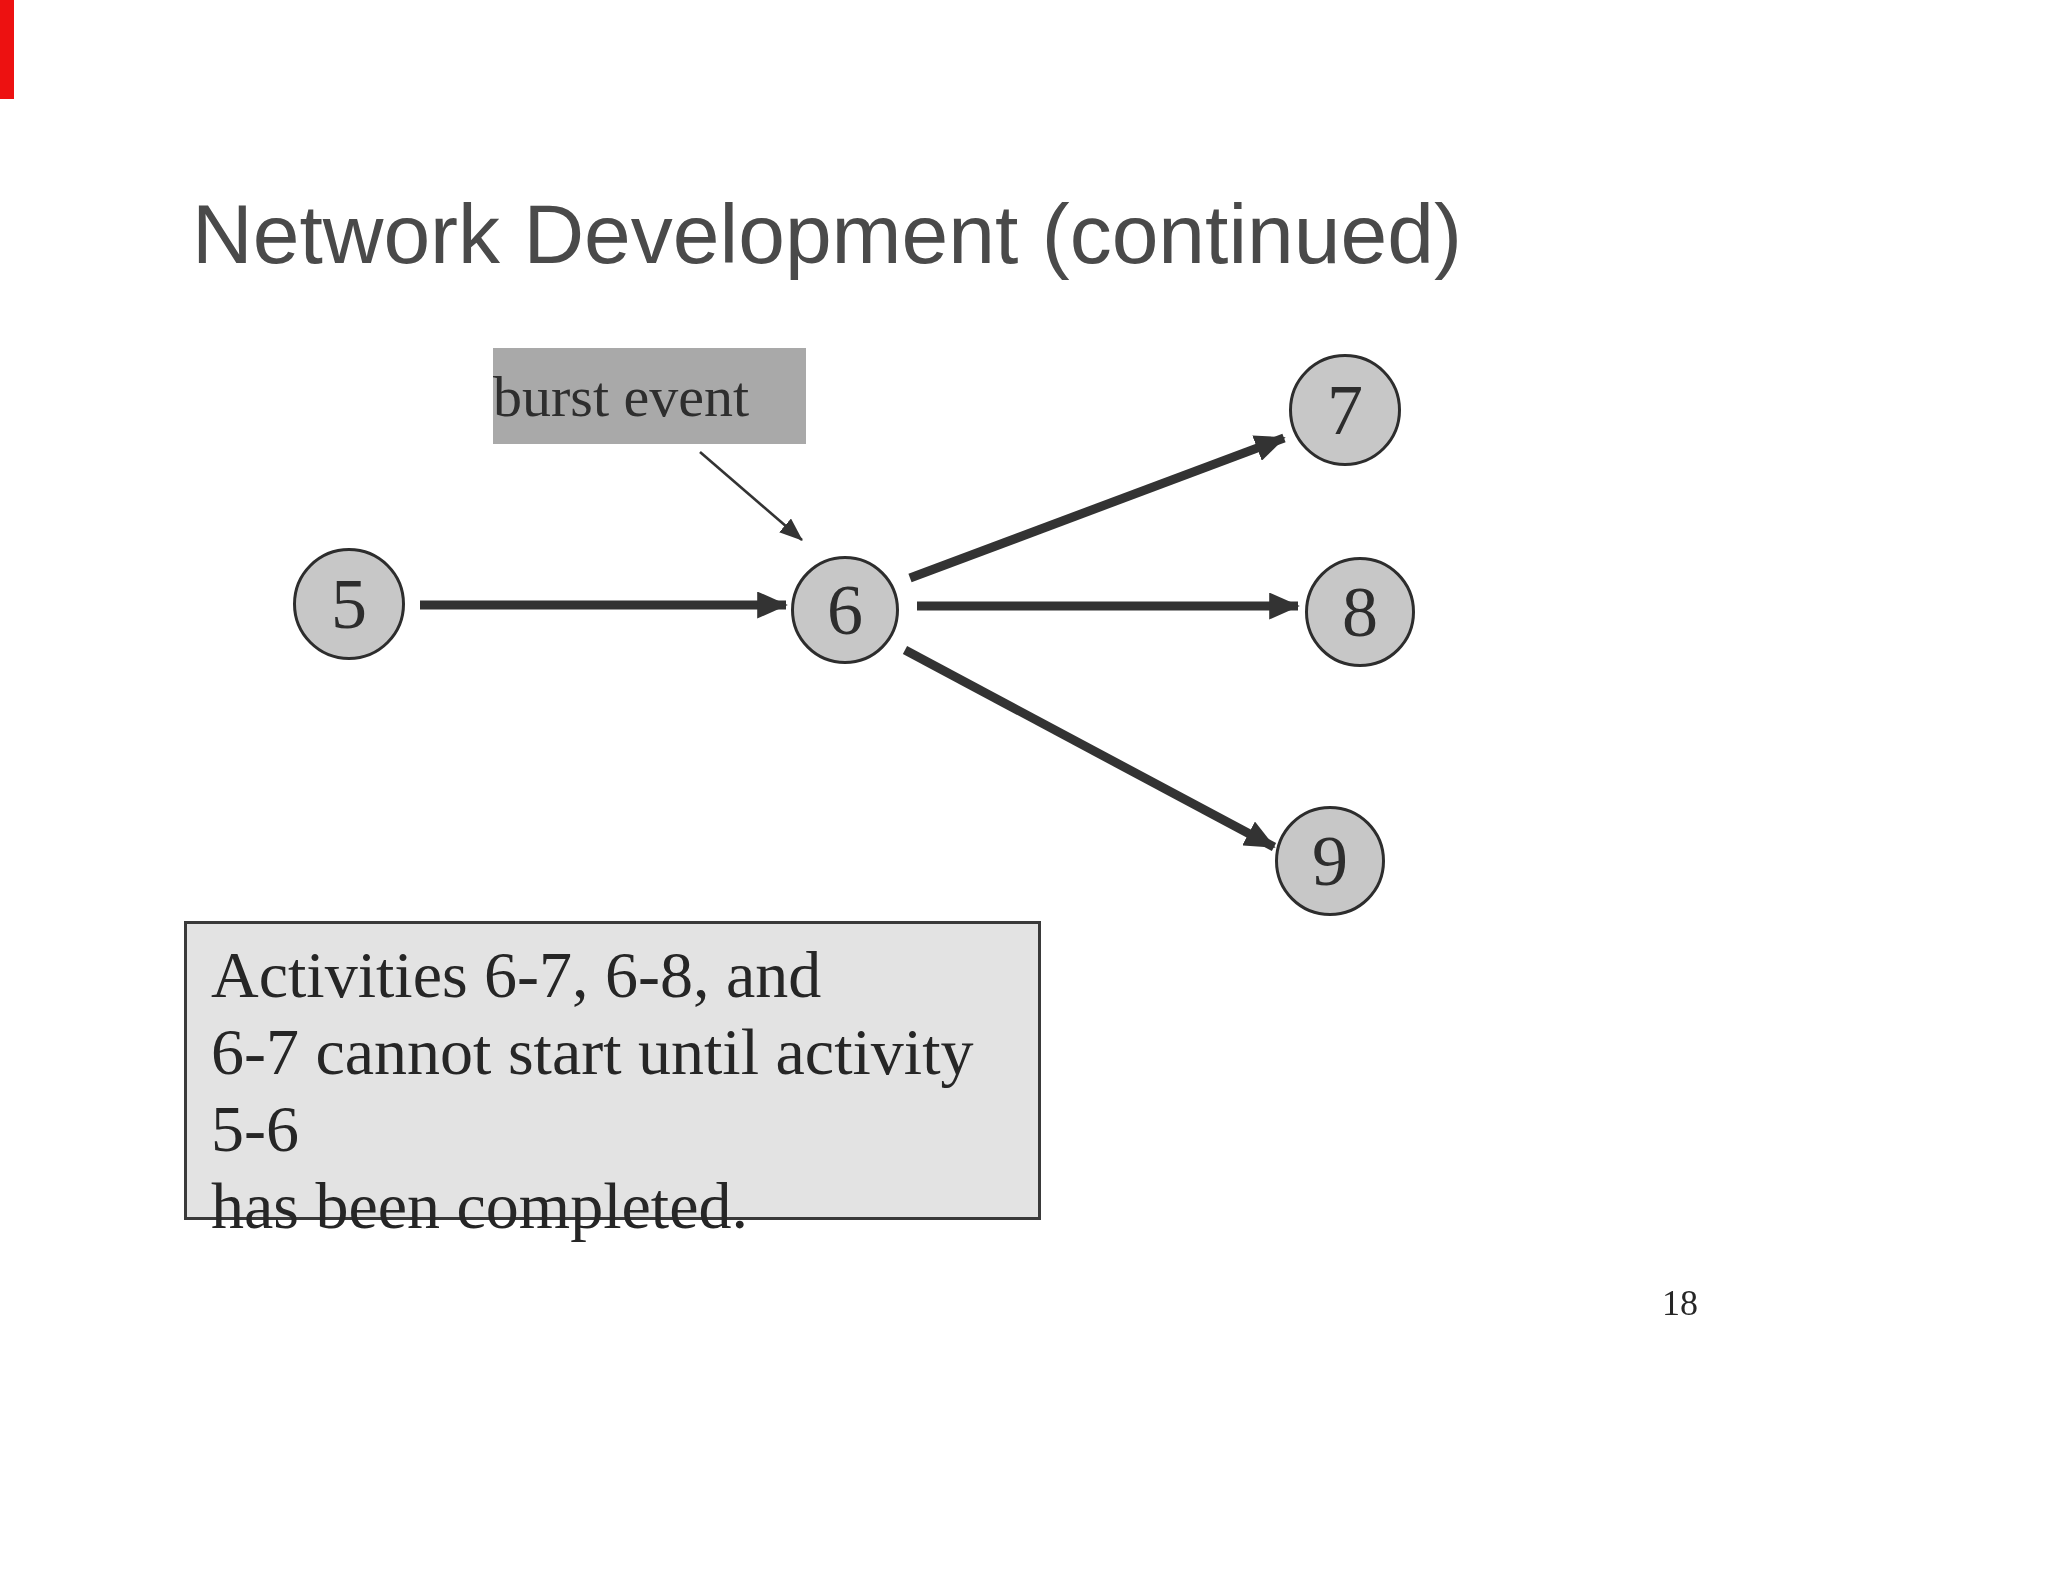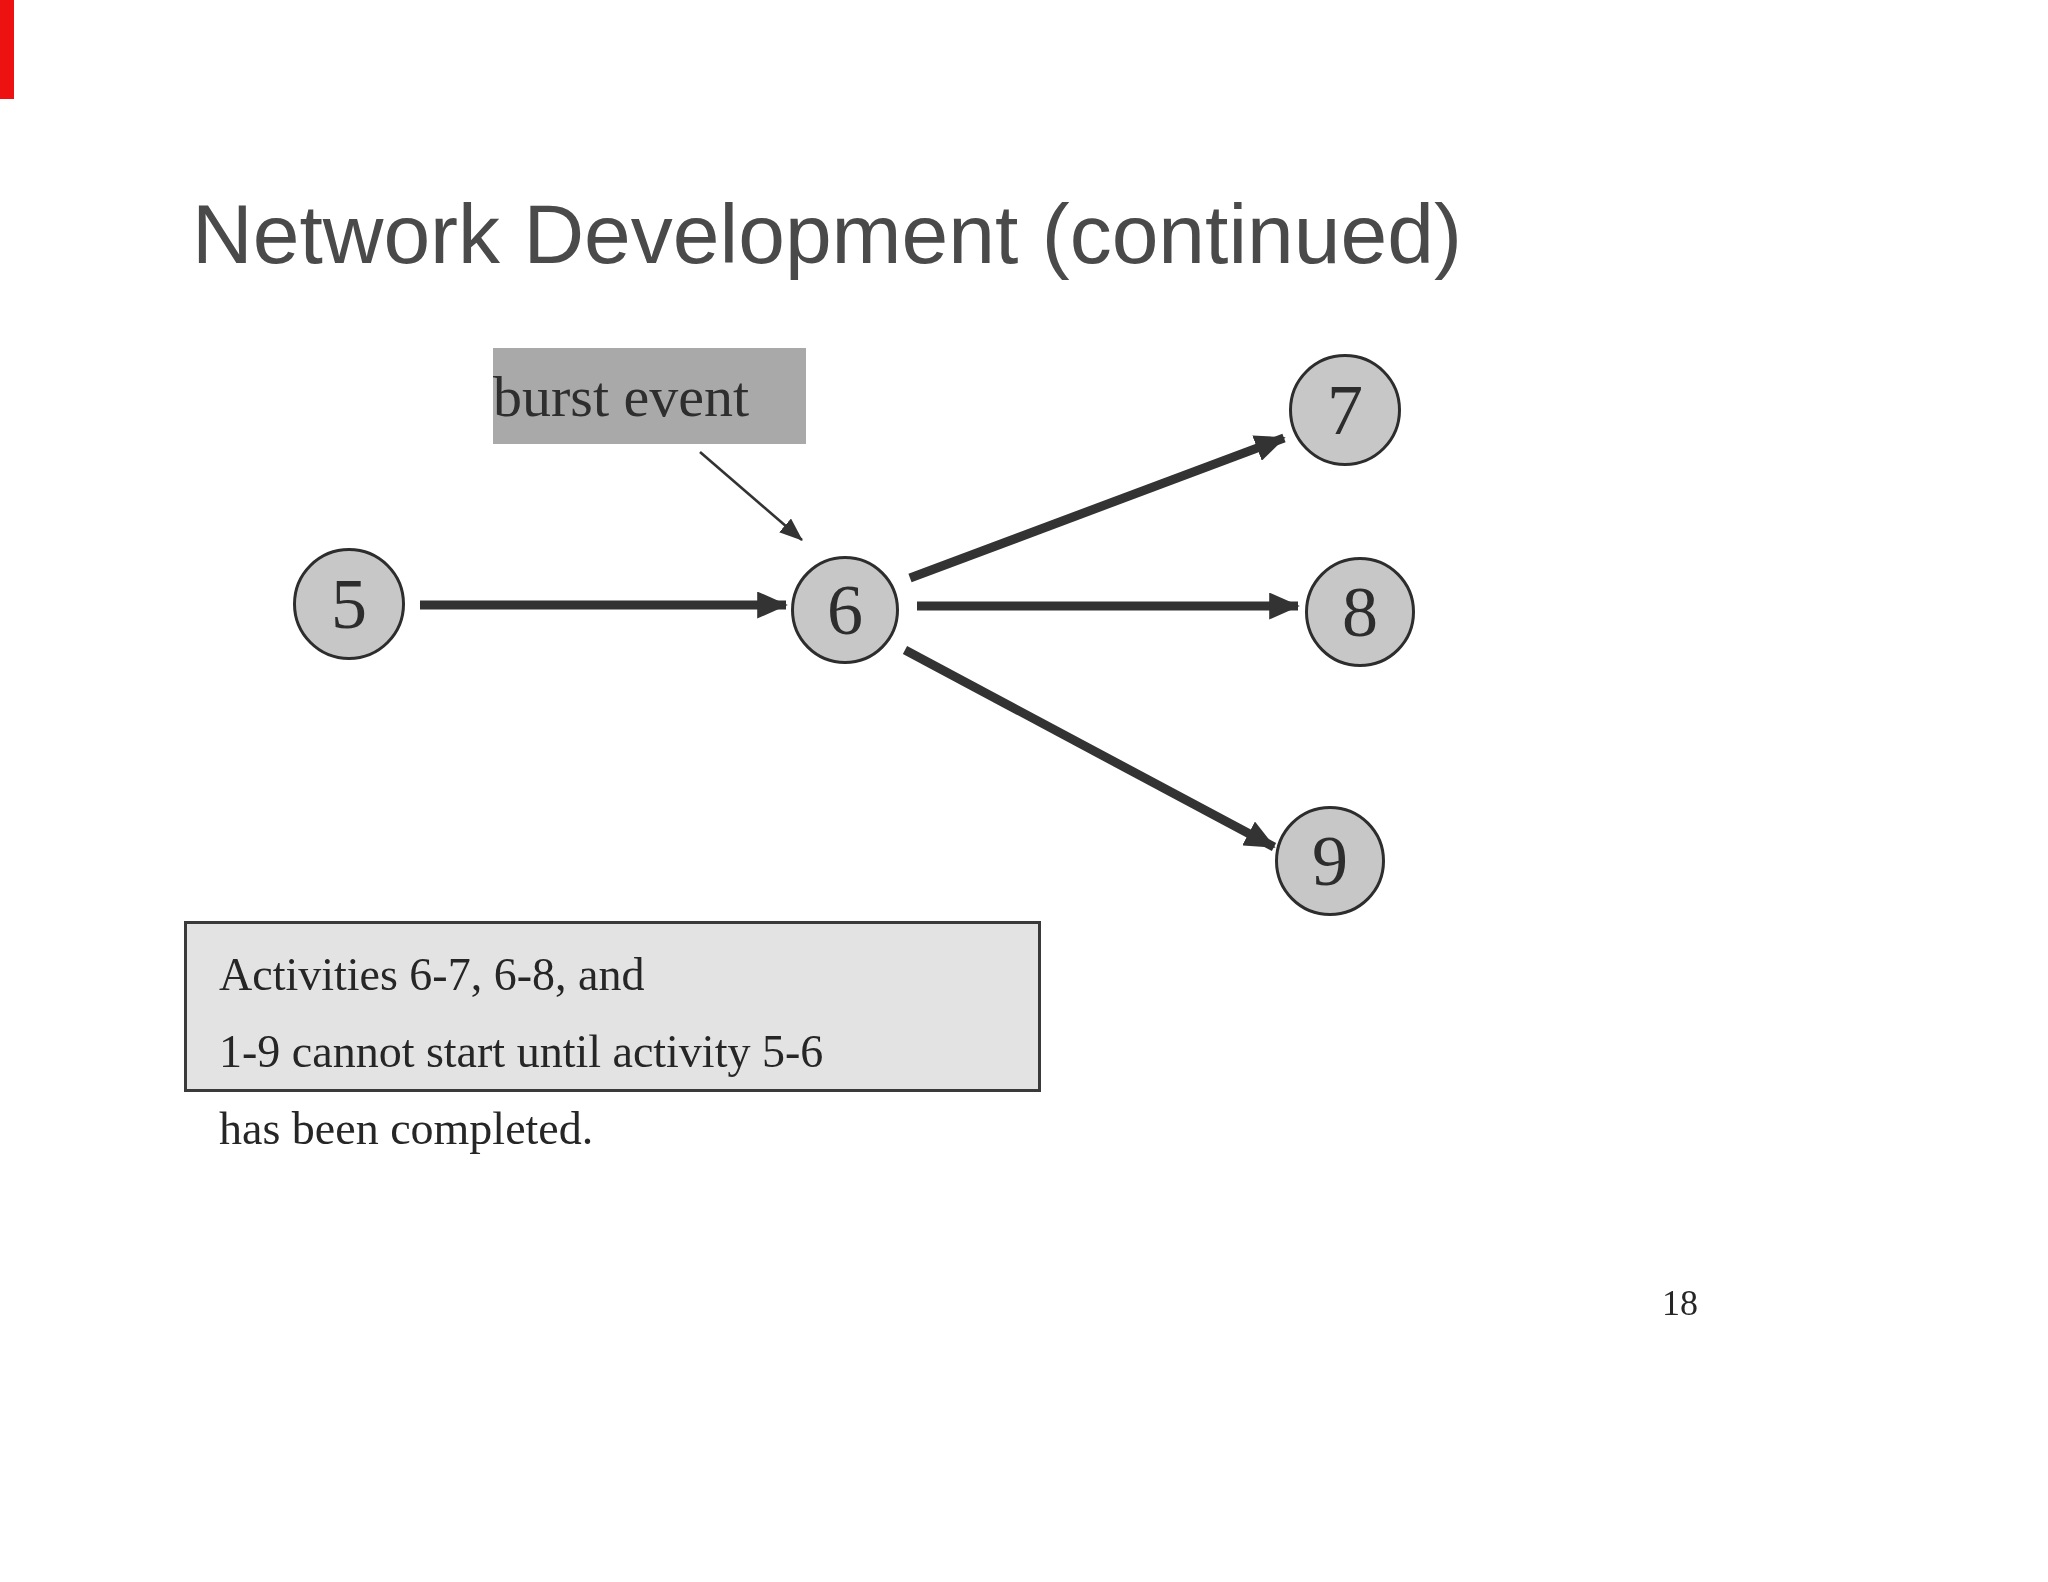--- a/index.html
+++ b/index.html
@@ -34,25 +34,25 @@
   .node-7{left:1289px; top:354px; width:112px; height:112px;}
   .node-8{left:1305px; top:557px; width:110px; height:110px;}
   .node-9{left:1275px; top:806px; width:110px; height:110px;}
   .burst-box{
     position:absolute; left:493px; top:348px; width:313px; height:96px;
     background:var(--burst-fill);
     display:flex; align-items:center; 
     font-size:58px; color:#2e2e2e;
   }
   .note-box{
-    position:absolute; left:184px; top:921px; width:857px; height:171px;
+    position:absolute; left:184px; top:921px; width:857px; height:299px;
     box-sizing:border-box; background:var(--note-fill);
     border:3px solid var(--note-border);
-    padding:12px 0 0 32px;
-    font-size:46px; line-height:77px; color:var(--text);
+    padding:12px 0 0 24px;
+    font-size:66px; line-height:77px; color:var(--text);
   }
   .page-number{
     position:absolute; left:1662px; top:1282px;
     font-size:36px; color:var(--text);
   }
 </style>
 </head>
 <body>
 
 <div class="slide">
@@ -92,19 +92,19 @@
   </div>
   <div class="node node-8">
     <span>8</span>
   </div>
   <div class="node node-9">
     <span>9</span>
   </div>
 
   <div class="note-box">
     <div>Activities 6-7, 6-8, and</div>
-    <div>1-9 cannot start until activity 5-6</div>
+    <div>6-7 cannot start until activity 5-6</div>
     <div>has been completed.</div>
   </div>
 
   <div class="page-number">18</div>
 
 </div>
 
 </body></html>

